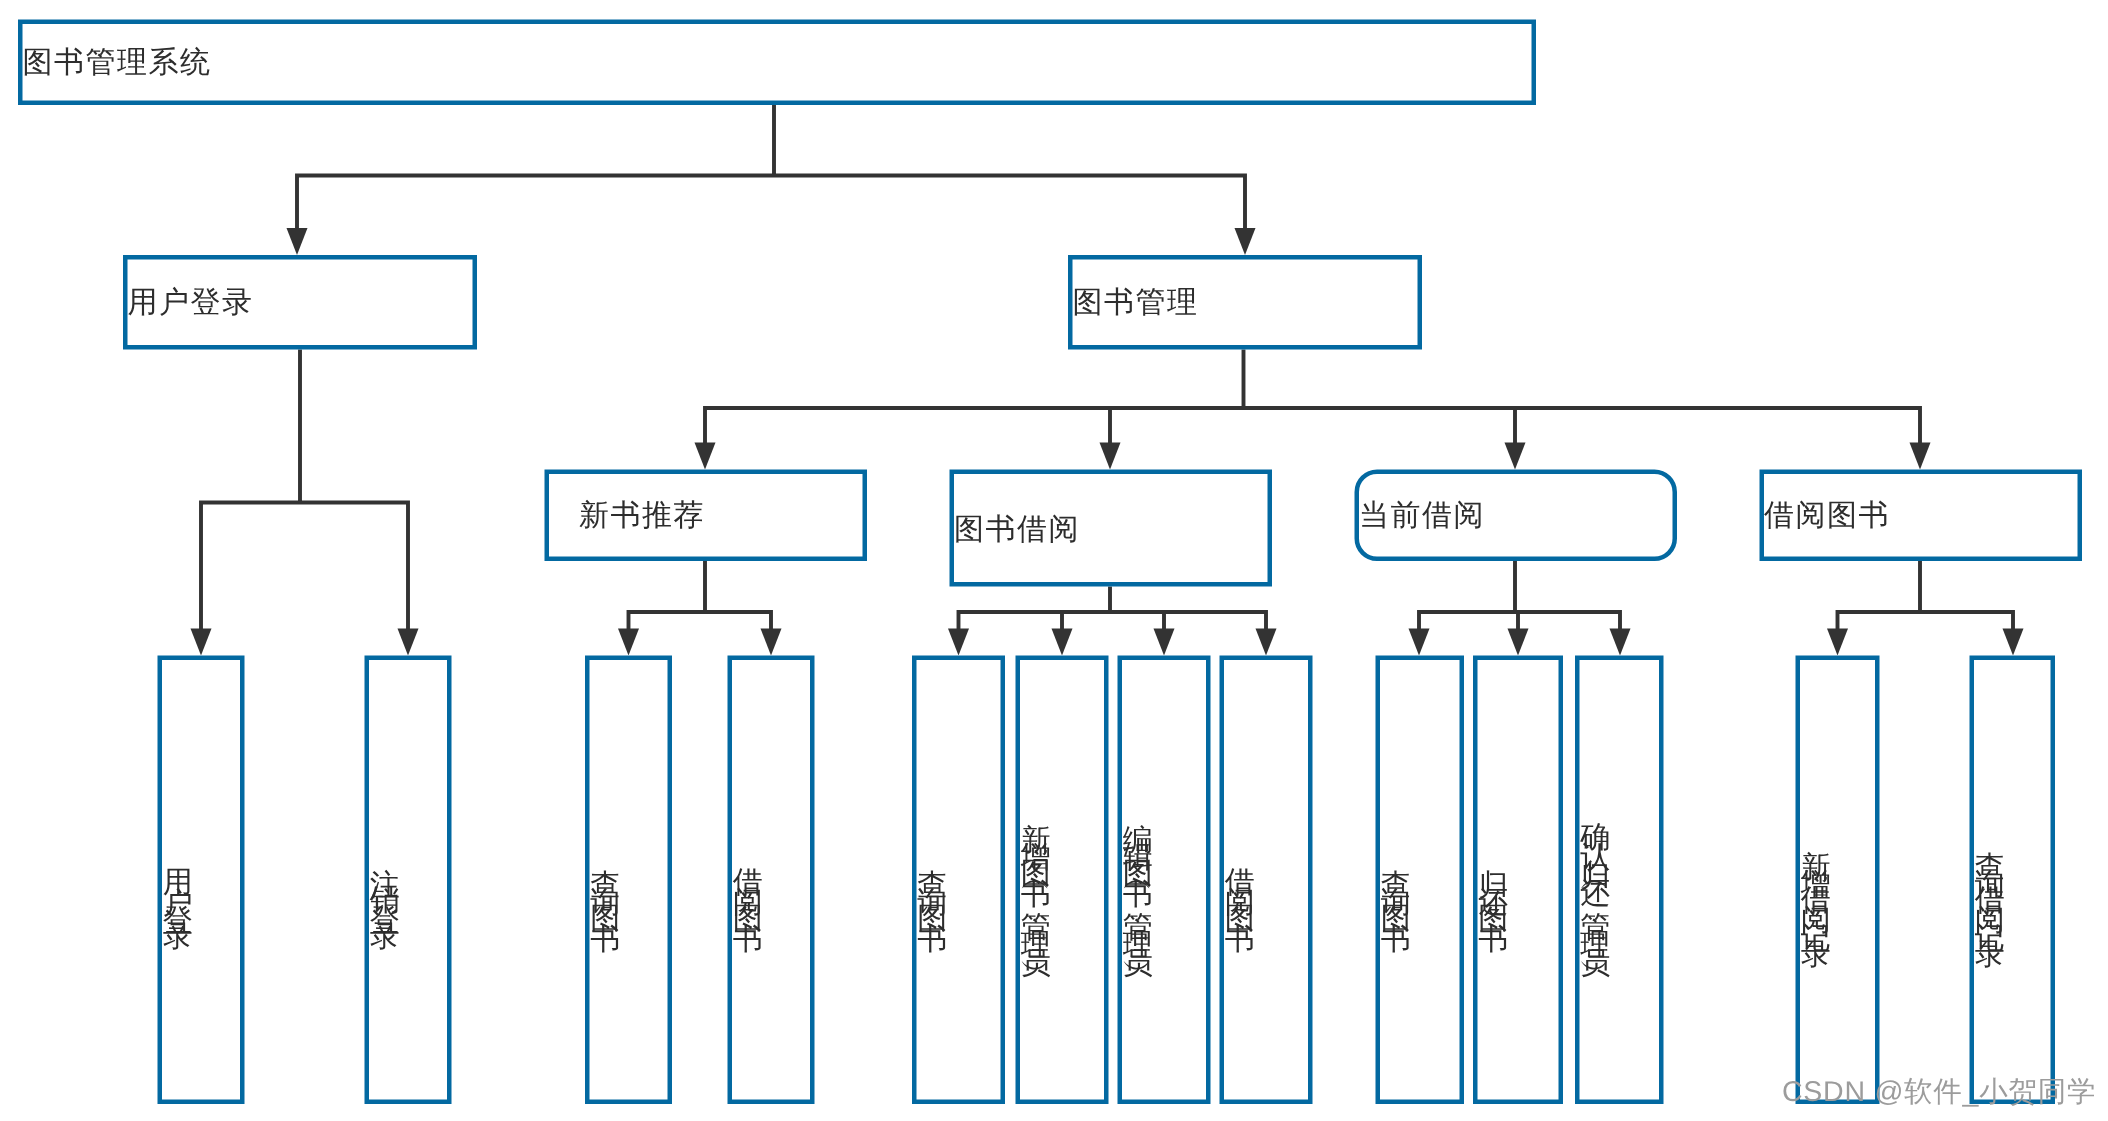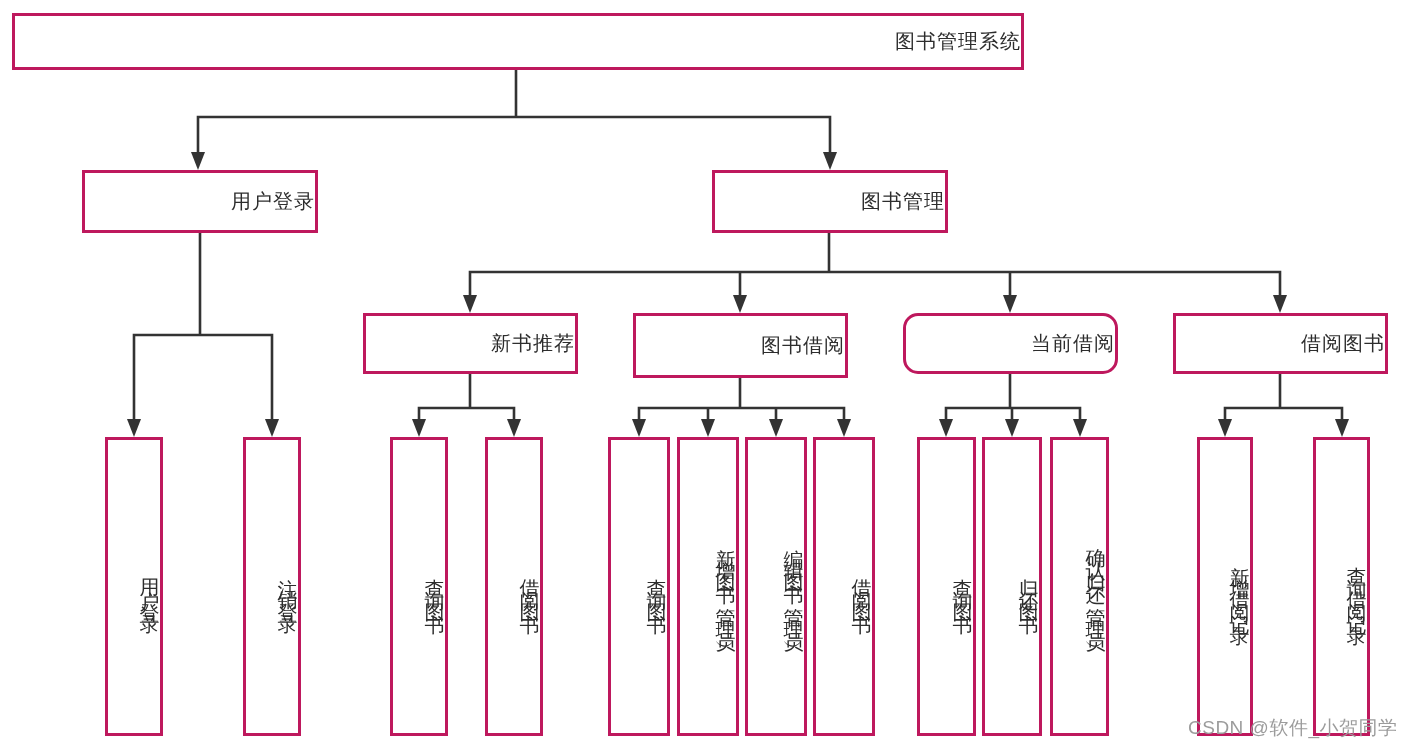--- a/index.html
+++ b/index.html
@@ -20,25 +20,25 @@
   .wires path {
     stroke: #333333;
     stroke-width: 2.6;
     fill: none;
     stroke-linecap: square;
   }
   .wires polygon { fill: #333333; stroke: none; }
   .node {
     position: absolute;
     box-sizing: border-box;
-    border: 3px solid #be185d;
+    border: 3px solid #0369a1;
     background: #ffffff;
     display: flex;
     align-items: center;
-    justify-content: flex-end;
+    justify-content: flex-start;
     color: #2d2d2d;
     font-size: 20px;
     letter-spacing: 1px;
     z-index: 1;
   }
   .node.leaf {
     top: 437px;
     height: 299px;
   }
   .node.leaf span {
@@ -115,21 +115,21 @@
   <div class="node" style="left:82px; top:170px; width:236px; height:63px;">
     <span>用户登录</span>
   </div>
   <div class="node" style="left:712px; top:170px; width:236px; height:63px;">
     <span>图书管理</span>
   </div>
 
   <div class="node" style="left:363px; top:313px; width:215px; height:61px;padding-left:20px;">
     <span>新书推荐</span>
   </div>
-  <div class="node" style="left:633px; top:313px; width:215px; height:65px;">
+  <div class="node" style="left:633px; top:313px; width:215px; height:78px;">
     <span>图书借阅</span>
   </div>
   <div class="node" style="left:903px; top:313px; width:215px; height:61px;border-radius:15px;">
     <span>当前借阅</span>
   </div>
   <div class="node" style="left:1173px; top:313px; width:215px; height:61px;">
     <span>借阅图书</span>
   </div>
 
   <div class="node leaf" style="left:105px; width:58px;">

